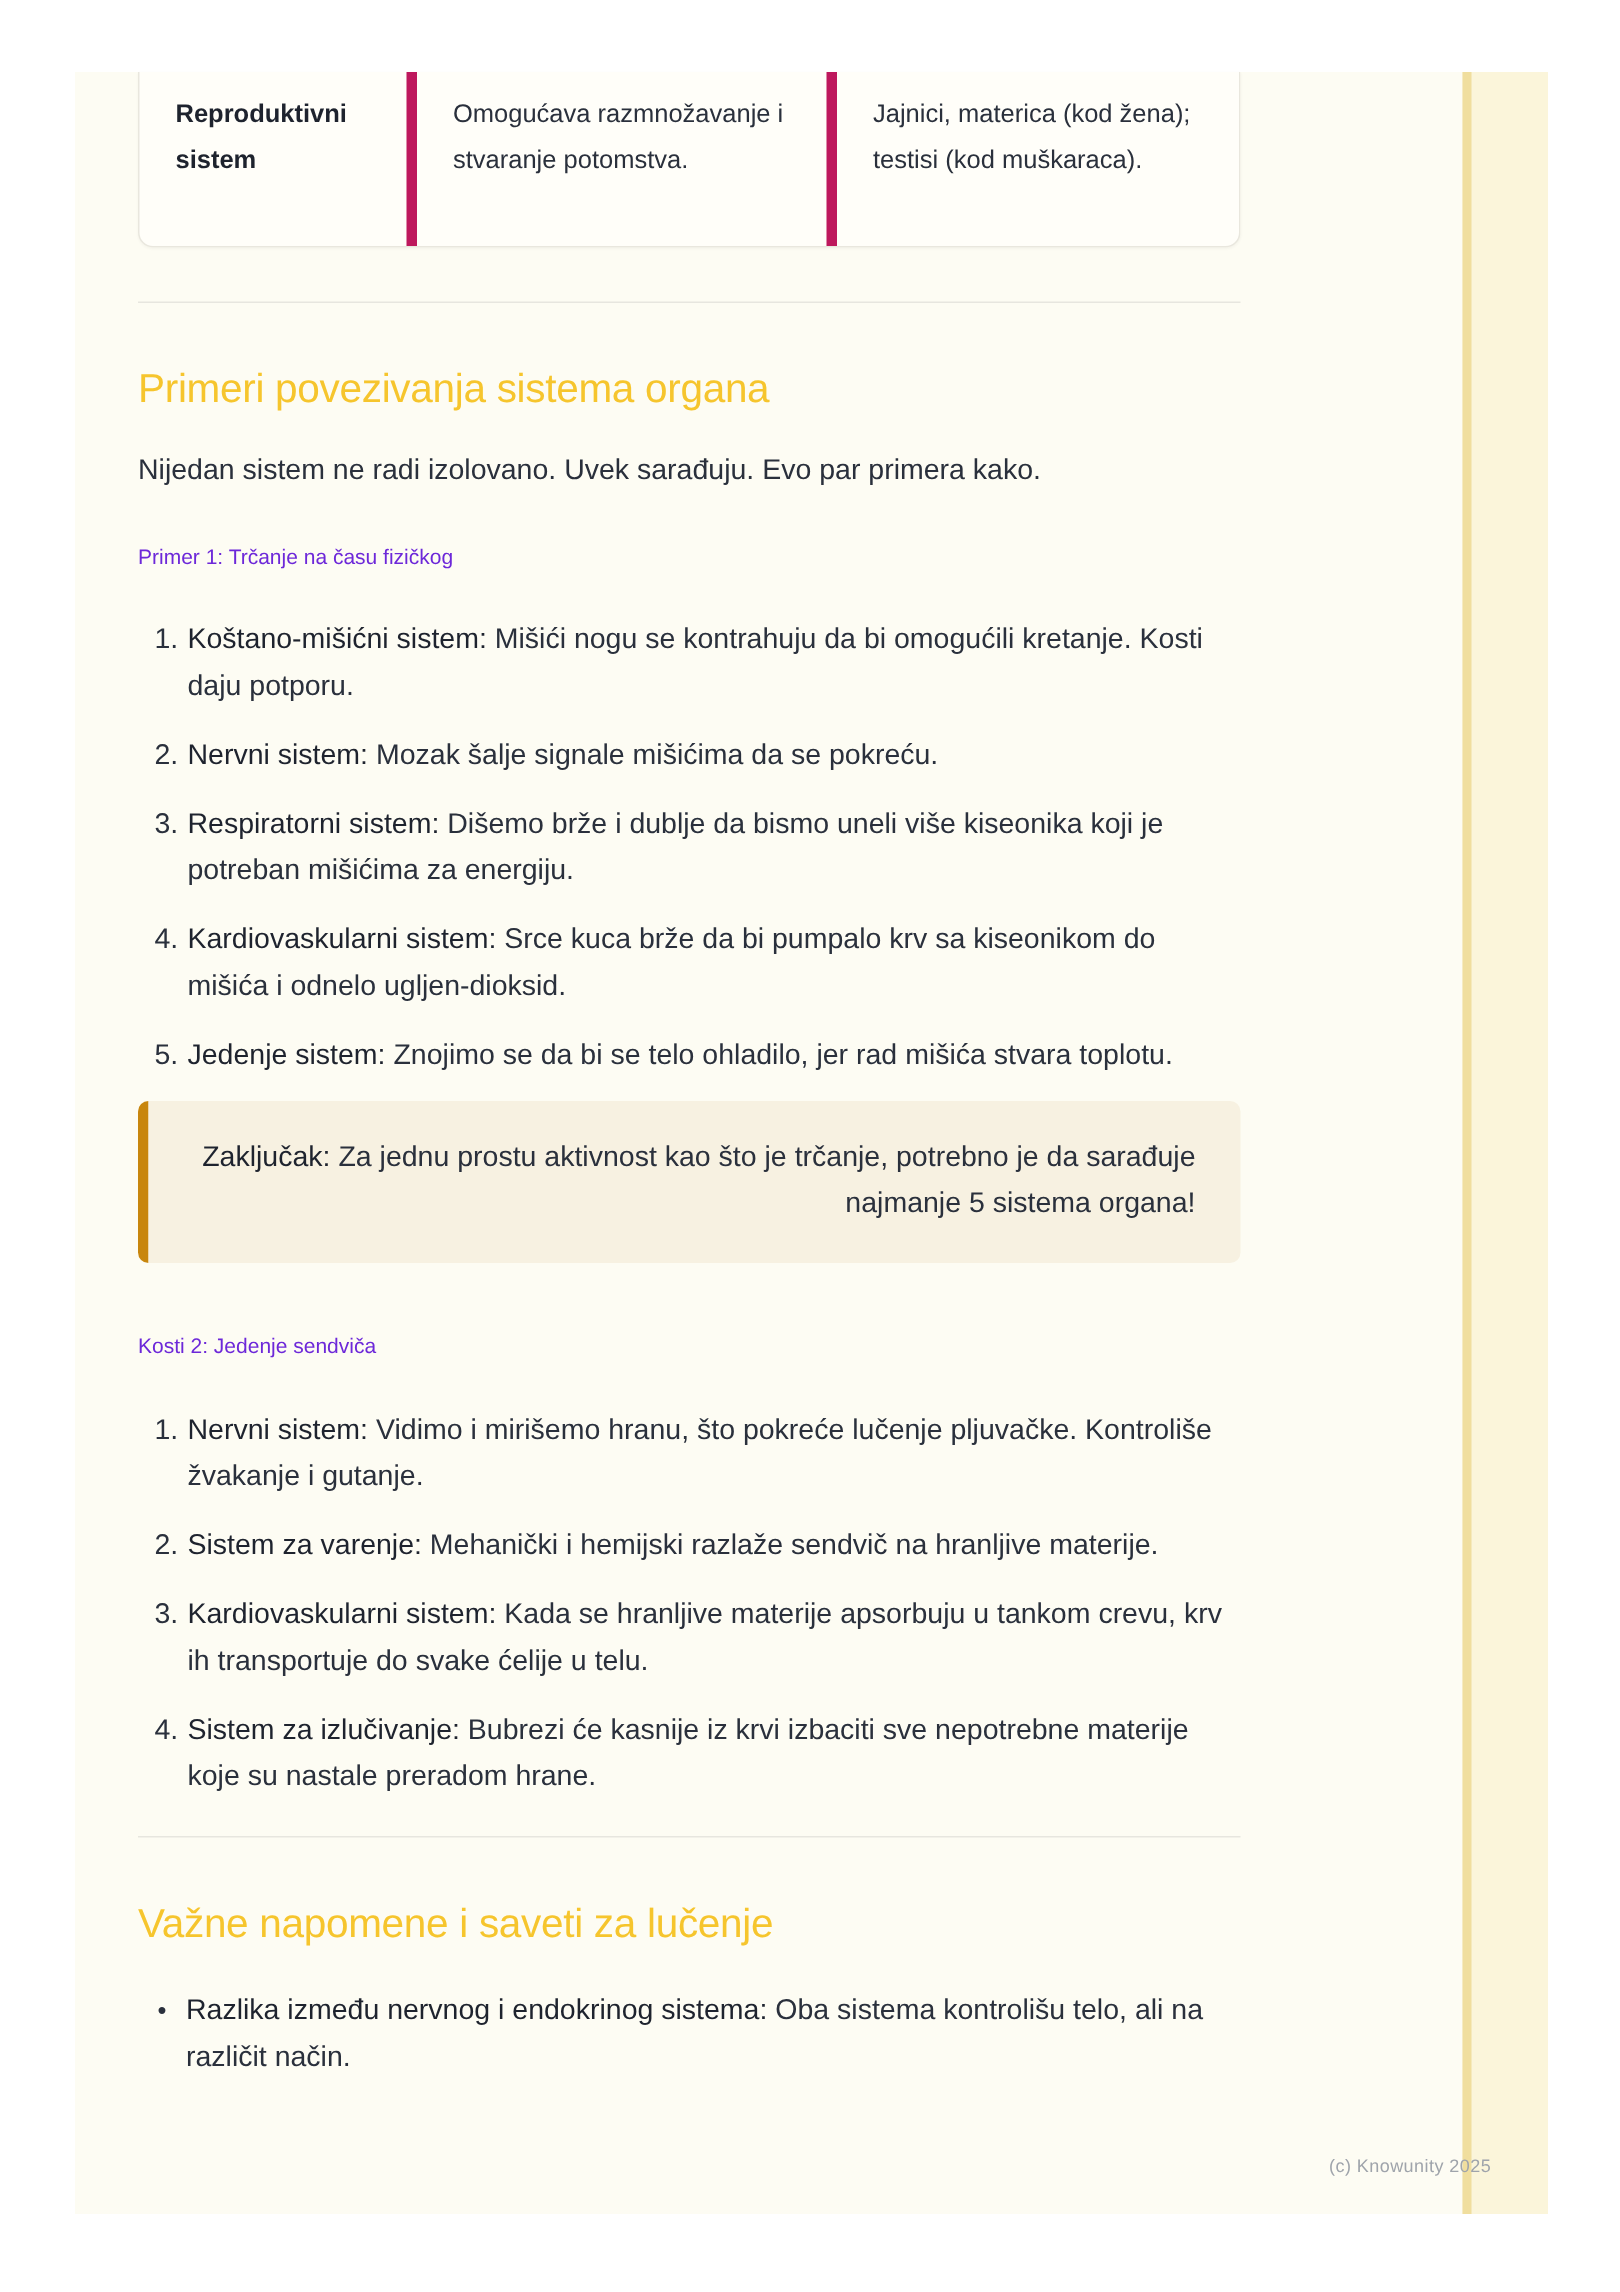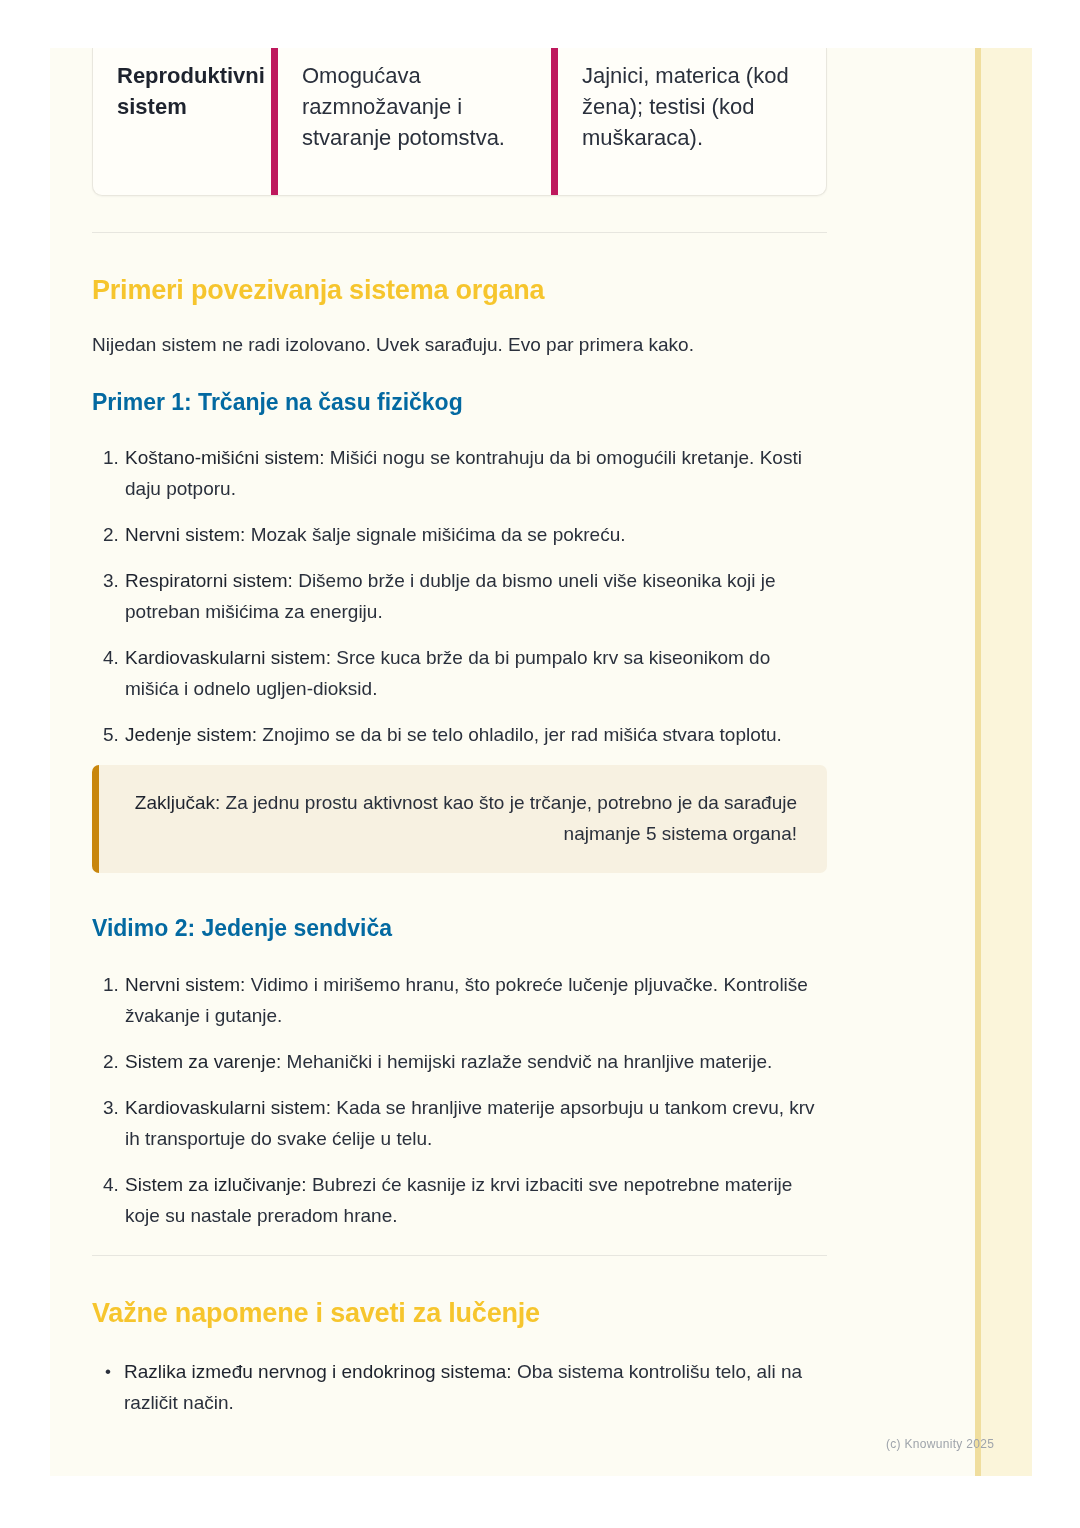--- a/index.html
+++ b/index.html
@@ -43,21 +43,21 @@
   
   .trow {
     display: grid;
     grid-template-columns: 178px 280px 277px;
     background: #FFFEF9;
     border: 1px solid #E9E7DE;
     border-top: none;
     border-radius: 0 0 10px 10px;
     box-shadow: 0 1px 2px rgba(0,0,0,0.04);
     box-sizing: border-box;
-    font-size: 22px;
+    font-size: 17px;
     line-height: 31px;
   }
   .tcell {
     padding: 12px 22px 42px 24px;
   }
   .tcell + .tcell {
     border-left: 7px solid #be185d;
   }
   .tcell.sys { font-weight: 700; color: #1E232E; }
   
@@ -66,30 +66,30 @@
     border-top: 1.5px solid #E7E6DF;
     margin: 0;
   }
   .divider1 { margin-top: 36px; }
   .divider2 { margin-top: 24px; }
   
   h2 {
     margin: 40px 0 0 0;
     font-size: 27px;
     line-height: 34px;
-    font-weight: 700;
+    font-weight: 400;
     color: #F6C52D;
     letter-spacing: -0.2px;
   }
   h3 {
     margin: 29px 0 0 0;
-    font-size: 23px;
+    font-size: 14px;
     line-height: 27px;
-    font-weight: 700;
-    color: #0369a1;
+    font-weight: 400;
+    color: #6d28d9;
   }
   .intro { margin: 22px 0 12px 0; }
   b, .lbl { font-weight: 400; color: #1E232E; }
   
   .list { margin-top: 26px; }
   .li {
     display: flex;
     margin-bottom: 15px;
   }
   .li .marker {
@@ -170,21 +170,21 @@
         <span class="marker">5.</span>
         <span class="body"><b class="lbl">Jedenje sistem:</b> <span>Znojimo se da bi se telo ohladilo, jer rad mišića stvara toplotu.</span></span>
       </div>
     </div>
 
     <div class="callout">
       <b class="lbl">Zaključak:</b>
       <span>Za jednu prostu aktivnost kao što je trčanje, potrebno je da sarađuje najmanje 5 sistema organa!</span>
     </div>
 
-    <h3 class="ex2">Vidimo 2: Jedenje sendviča</h3>
+    <h3 class="ex2">Kosti 2: Jedenje sendviča</h3>
 
     <div class="list list2">
       <div class="li">
         <span class="marker">1.</span>
         <span class="body"><b class="lbl">Nervni sistem:</b> <span>Vidimo i mirišemo hranu, što pokreće lučenje pljuvačke. Kontroliše žvakanje i gutanje.</span></span>
       </div>
       <div class="li">
         <span class="marker">2.</span>
         <span class="body"><b class="lbl">Sistem za varenje:</b> <span>Mehanički i hemijski razlaže sendvič na hranljive materije.</span></span>
       </div>

